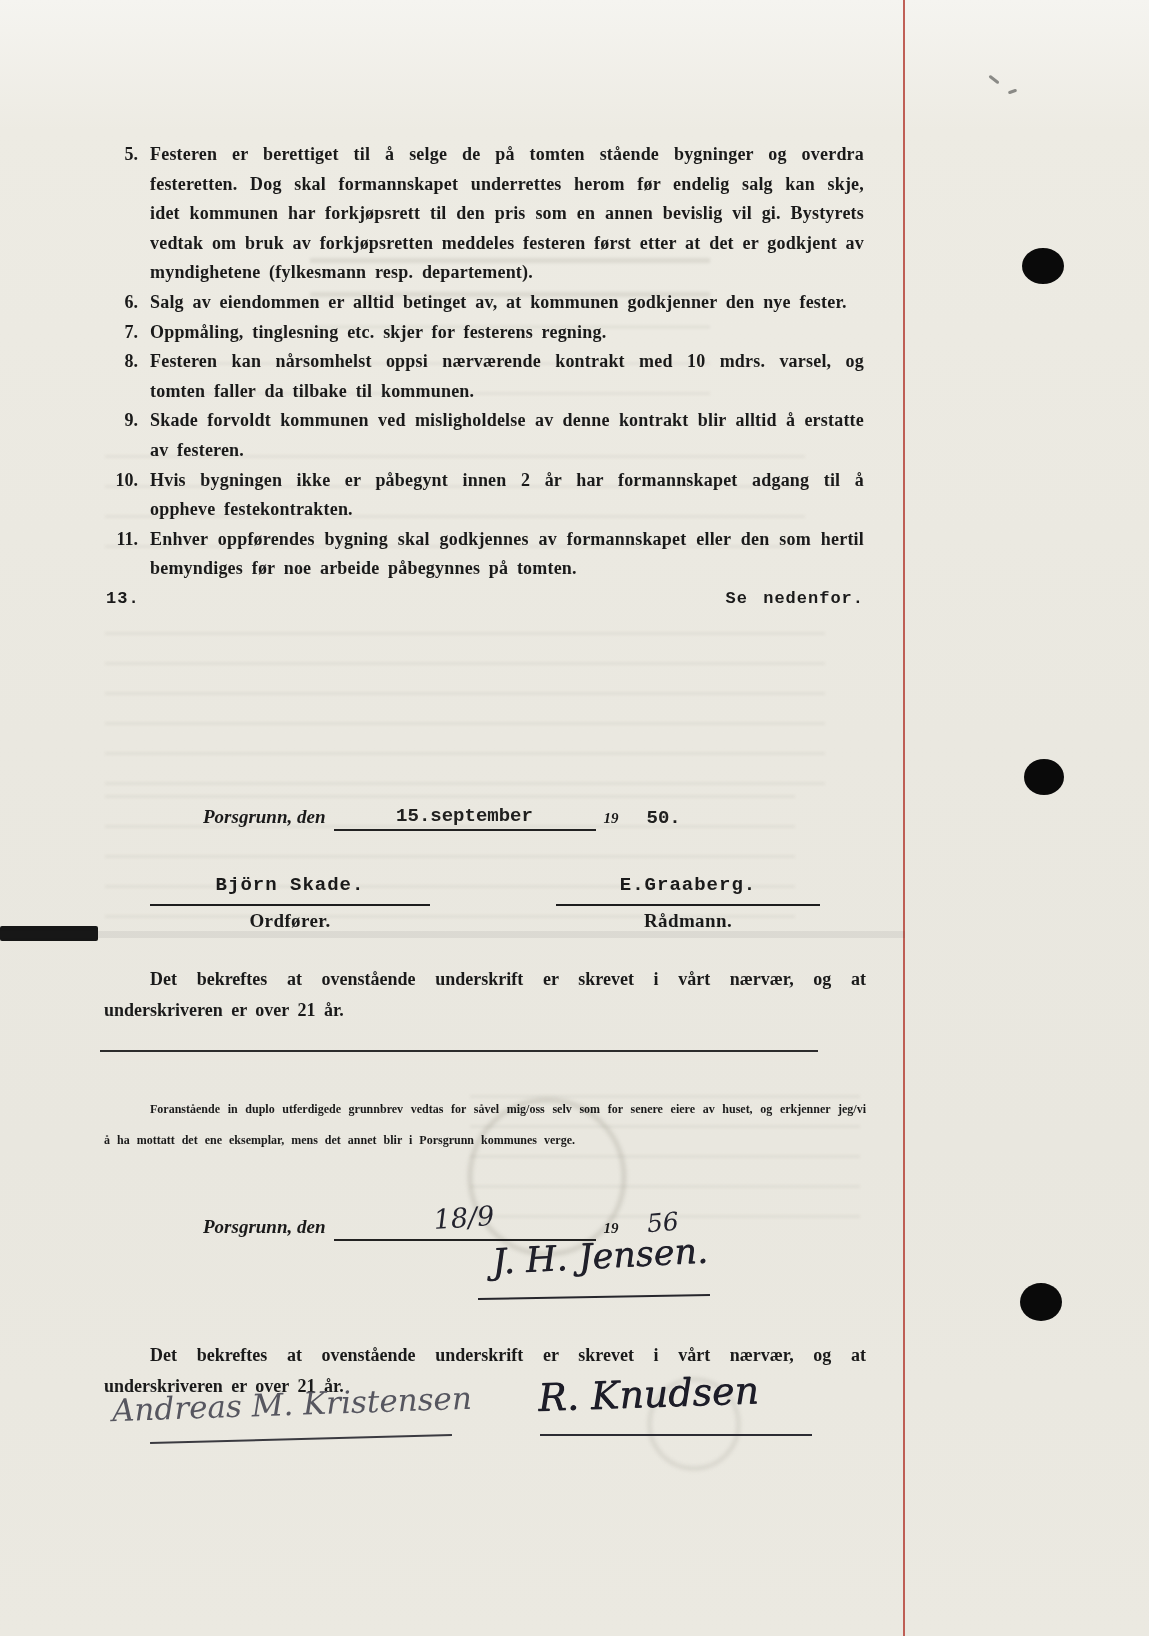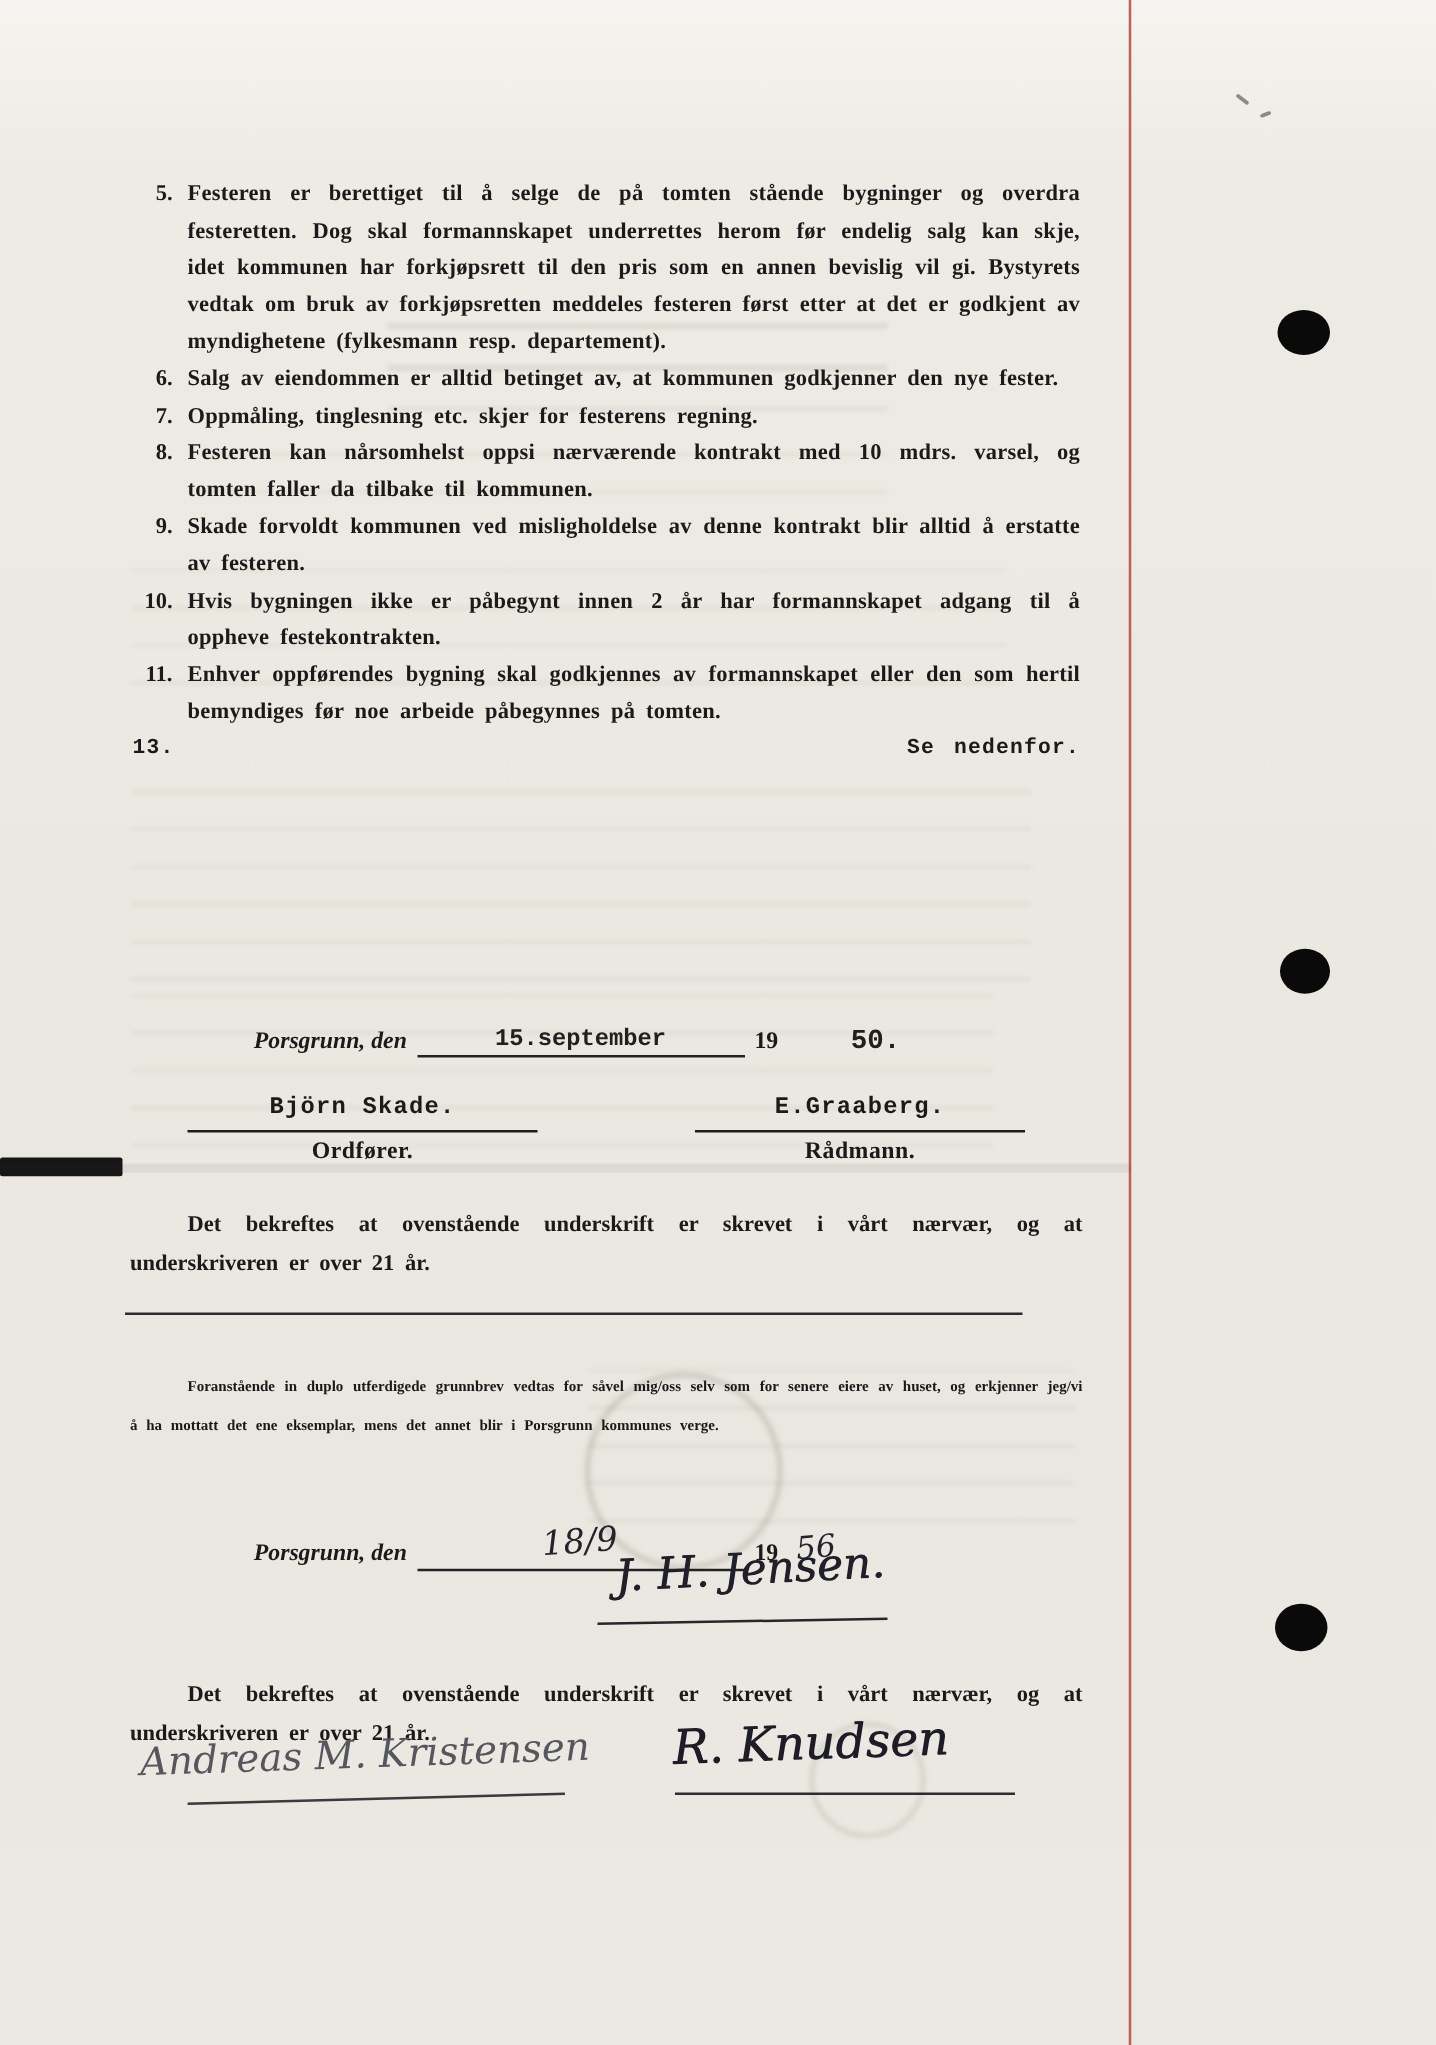--- a/index.html
+++ b/index.html
@@ -44,26 +44,26 @@
   .clause-text{flex:1;text-align:justify;font-weight:bold;font-size:18px;line-height:29.6px;word-spacing:4px;letter-spacing:.2px;}
   .clause.typed .clause-num,.clause.typed .clause-text{font-family:"Liberation Mono", monospace;font-weight:bold;font-size:17px;letter-spacing:1px;text-align:right;}
 
   .print-italic{font-style:italic;font-weight:bold;font-size:19px;text-align:center;}
   .typedtext{font-family:"Liberation Mono", monospace;font-weight:bold;color:#20201f;}
 
   
   .dateline{position:absolute;display:flex;align-items:baseline;}
   .dl-1{left:203px;top:806px;}
   .dl-2{left:203px;top:1208px;}
-  .fill-line{display:inline-block;border-bottom:2px solid #222;text-align:center;margin:16px 8px;}
+  .fill-line{display:inline-block;border-bottom:2px solid #222;text-align:center;margin:0 8px;}
   .dl-1 .fill-line{width:262px;}
   .dl-2 .fill-line{width:262px;}
   .dl-1 .fill-line .typedtext{font-size:19px;display:inline-block;transform:translateY(-2px);}
-  .year-print{font-weight:bold;font-size:19px;margin-right:14px;}
-  .dl-1 .year-val{font-family:"Liberation Mono", monospace;font-weight:bold;font-size:22px;margin-left:44px;}
+  .year-print{font-weight:bold;font-size:15px;font-style:italic;margin-right:28px;}
+  .dl-1 .year-val{font-family:"Liberation Mono", monospace;font-weight:bold;font-size:19px;}
 
   
   .handwriting{font-family:"DejaVu Serif", serif;font-style:italic;color:#23232e;}
   .hw-date{font-size:27px;display:inline-block;transform:rotate(-4deg) translateY(-6px);}
   .hw-year{font-size:25px;display:inline-block;transform:rotate(-5deg) translateY(-2px);}
 
   
   .sig-block{position:absolute;text-align:center;}
   .sig-left{left:150px;top:874px;width:280px;}
   .sig-right{left:556px;top:874px;width:264px;}

